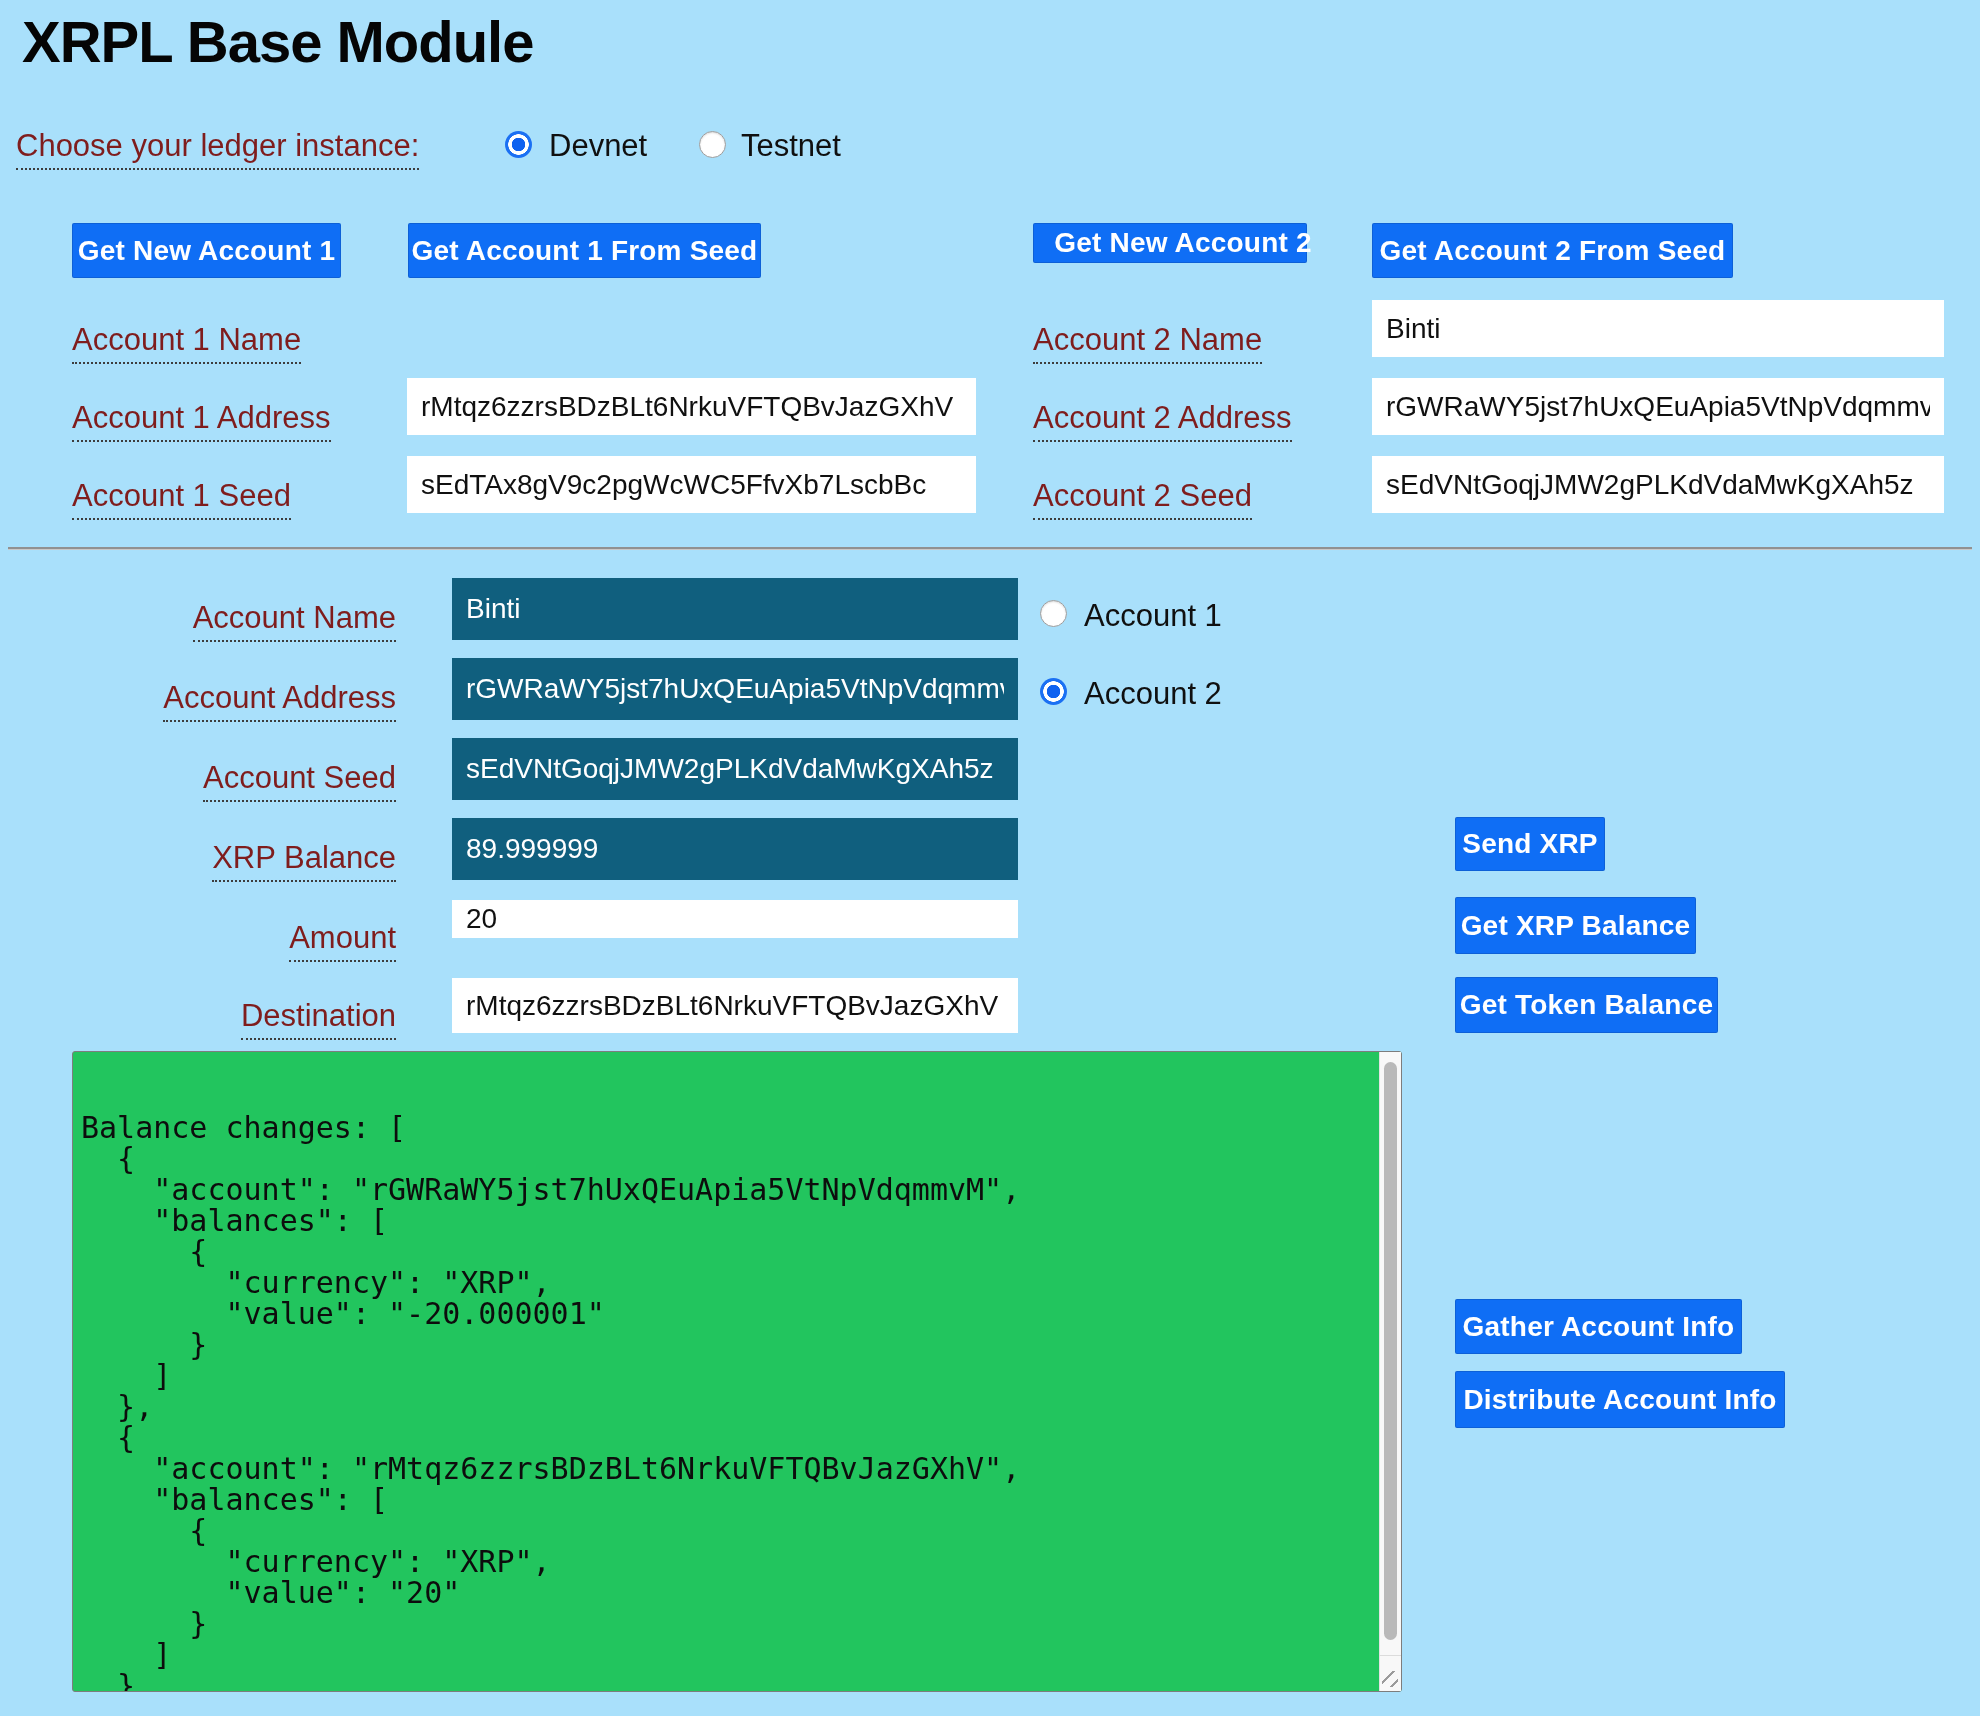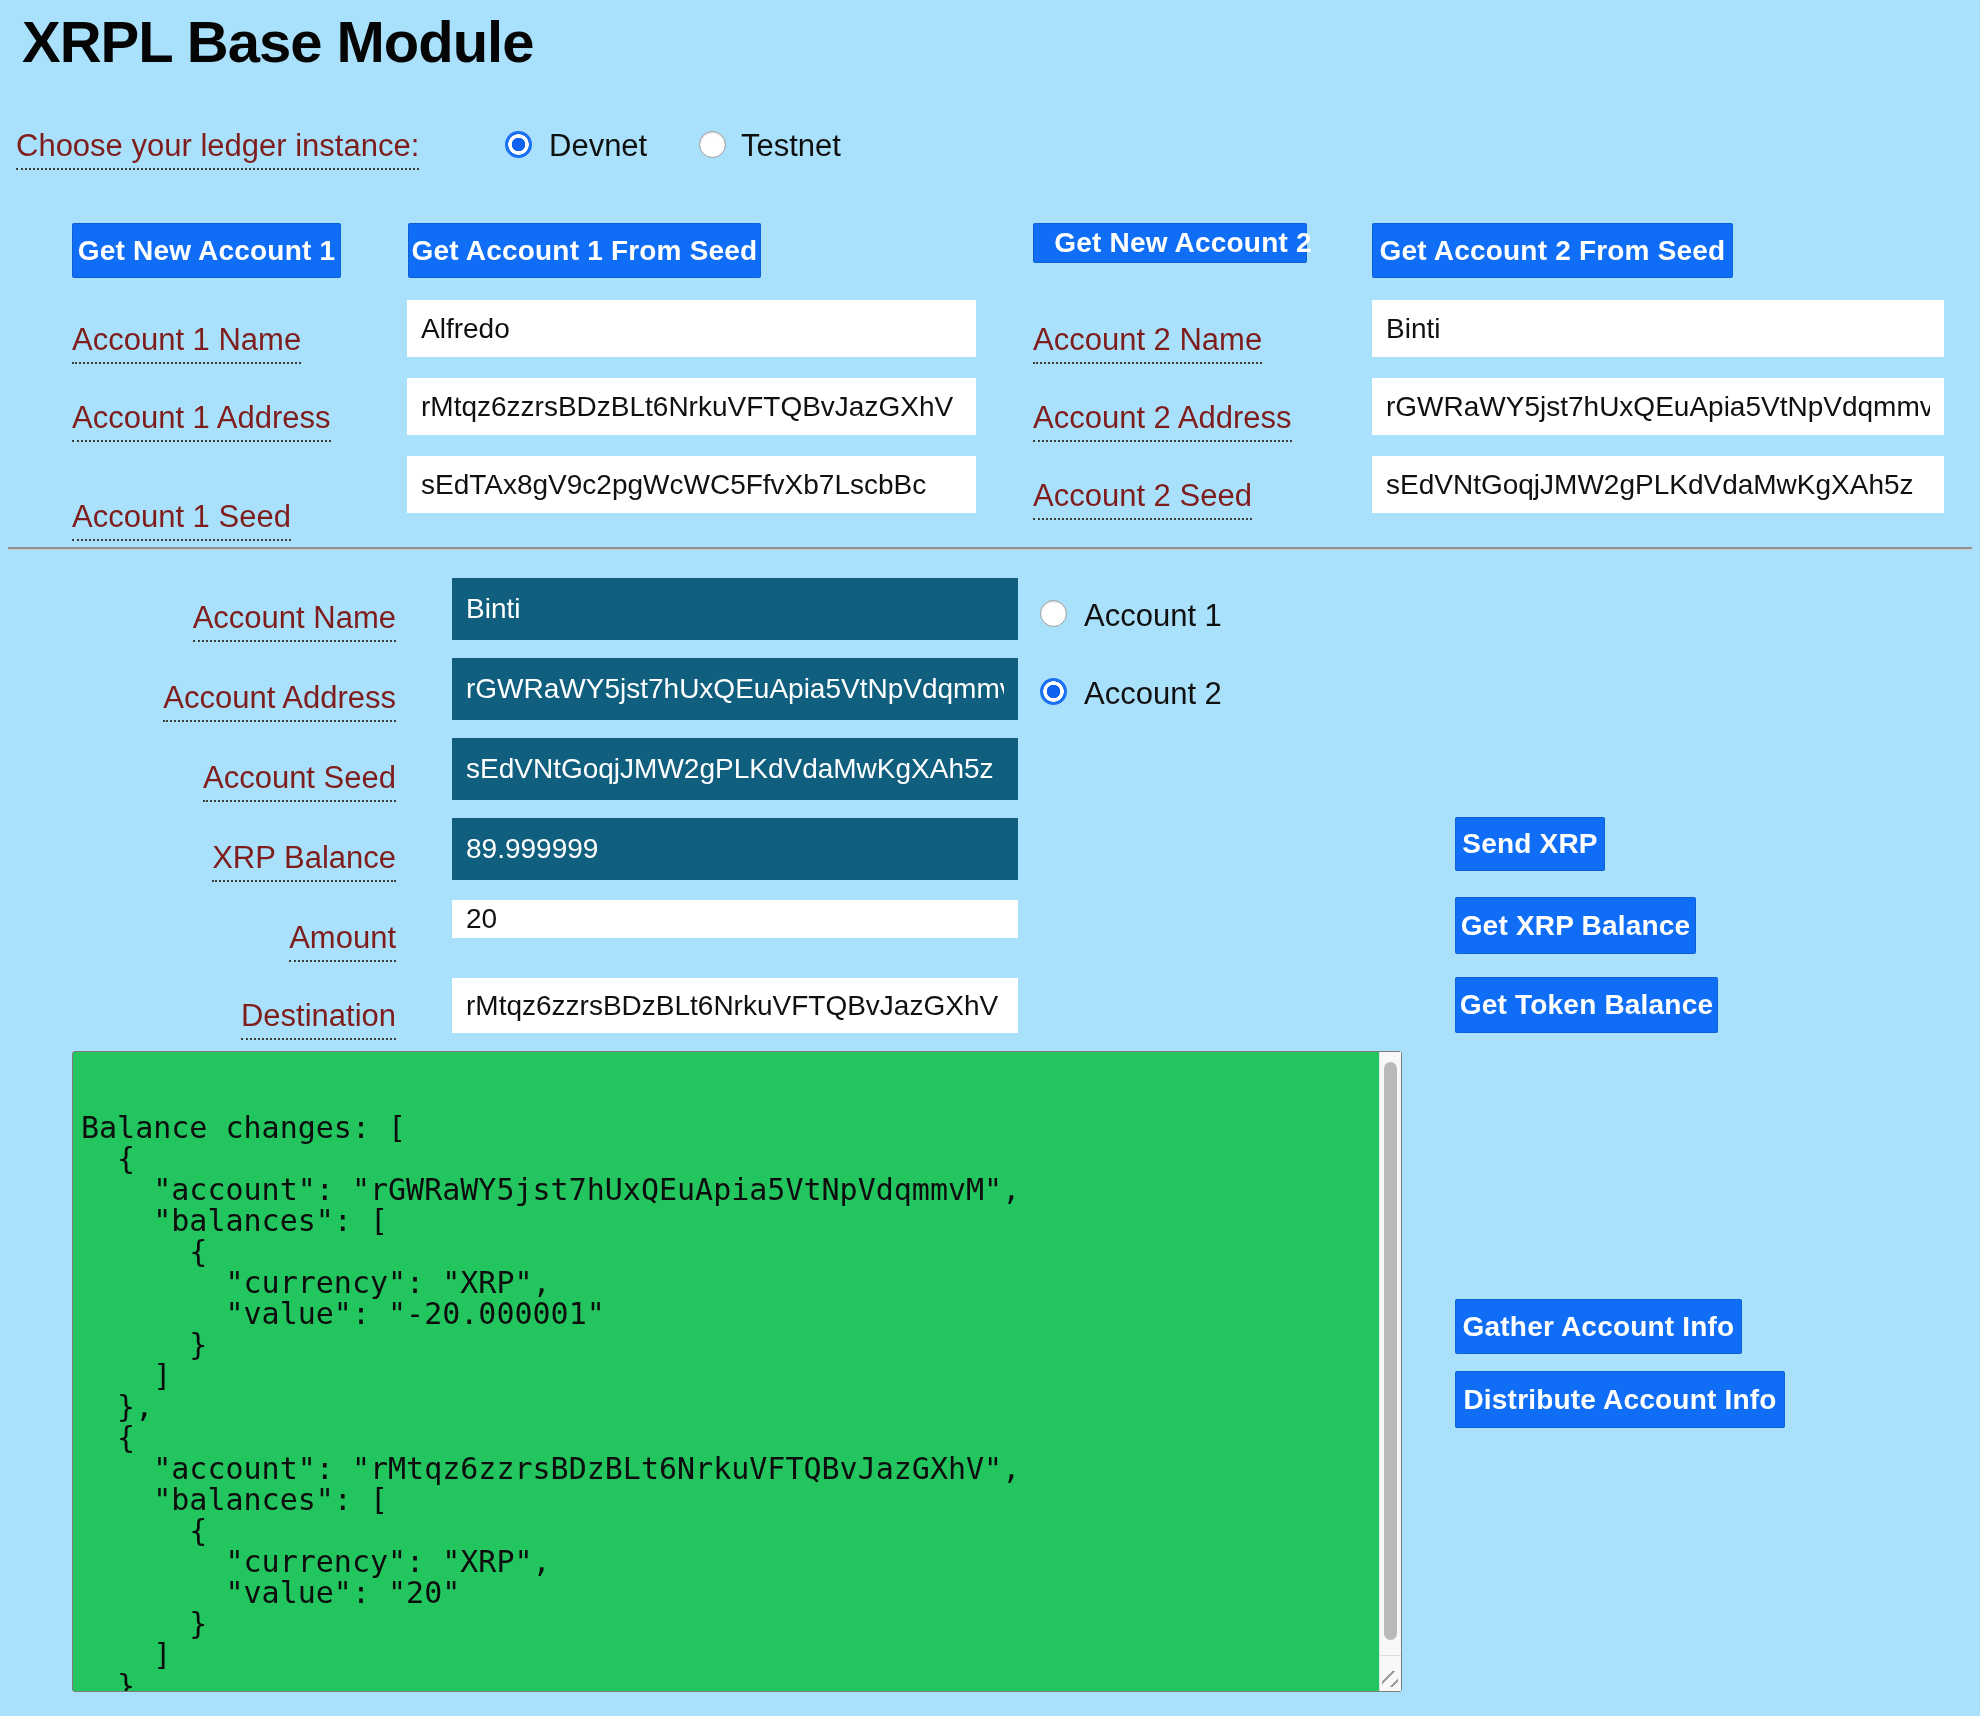--- a/index.html
+++ b/index.html
@@ -69,24 +69,23 @@
   <div class="radiolabel" style="left:549px; top:128px;">Devnet</div>
   <span class="radio" style="left:699px; top:131px;"></span>
   <div class="radiolabel" style="left:741px; top:128px;">Testnet</div>
 
   <button class="btn" style="left:72px; top:223px; width:269px; height:55px;">Get New Account 1</button>
   <button class="btn" style="left:408px; top:223px; width:353px; height:55px;">Get Account 1 From Seed</button>
   <button class="btn" style="left:1033px; top:223px; width:274px; height:40px;padding-left:26px;">Get New Account 2</button>
   <button class="btn" style="left:1372px; top:223px; width:361px; height:55px;">Get Account 2 From Seed</button>
 
   <div class="lbl" style="left:72px; top:322px;"><span>Account 1 Name</span></div>
-  <input class="tinput" style="left: 407px; top: 300px; width: 569px; height: 57px;" value="Alfredo">
   <div class="lbl" style="left:72px; top:400px;"><span>Account 1 Address</span></div>
   <input class="tinput" style="left: 407px; top: 378px; width: 569px; height: 57px;" value="rMtqz6zzrsBDzBLt6NrkuVFTQBvJazGXhV">
-  <div class="lbl" style="left:72px; top:478px;margin-top:21px;"><span>Account 1 Seed</span></div>
+  <div class="lbl" style="left:72px; top:478px;"><span>Account 1 Seed</span></div>
   <input class="tinput" style="left: 407px; top: 456px; width: 569px; height: 57px;" value="sEdTAx8gV9c2pgWcWC5FfvXb7LscbBc">
 
   <div class="lbl" style="left:1033px; top:322px;"><span>Account 2 Name</span></div>
   <input class="tinput" style="left: 1372px; top: 300px; width: 572px; height: 57px;" value="Binti">
   <div class="lbl" style="left:1033px; top:400px;"><span>Account 2 Address</span></div>
   <input class="tinput" style="left: 1372px; top: 378px; width: 572px; height: 57px;" value="rGWRaWY5jst7hUxQEuApia5VtNpVdqmmvM">
   <div class="lbl" style="left:1033px; top:478px;"><span>Account 2 Seed</span></div>
   <input class="tinput" style="left: 1372px; top: 456px; width: 572px; height: 57px;" value="sEdVNtGoqjJMW2gPLKdVdaMwKgXAh5z">
 
   <div class="divider"></div>

